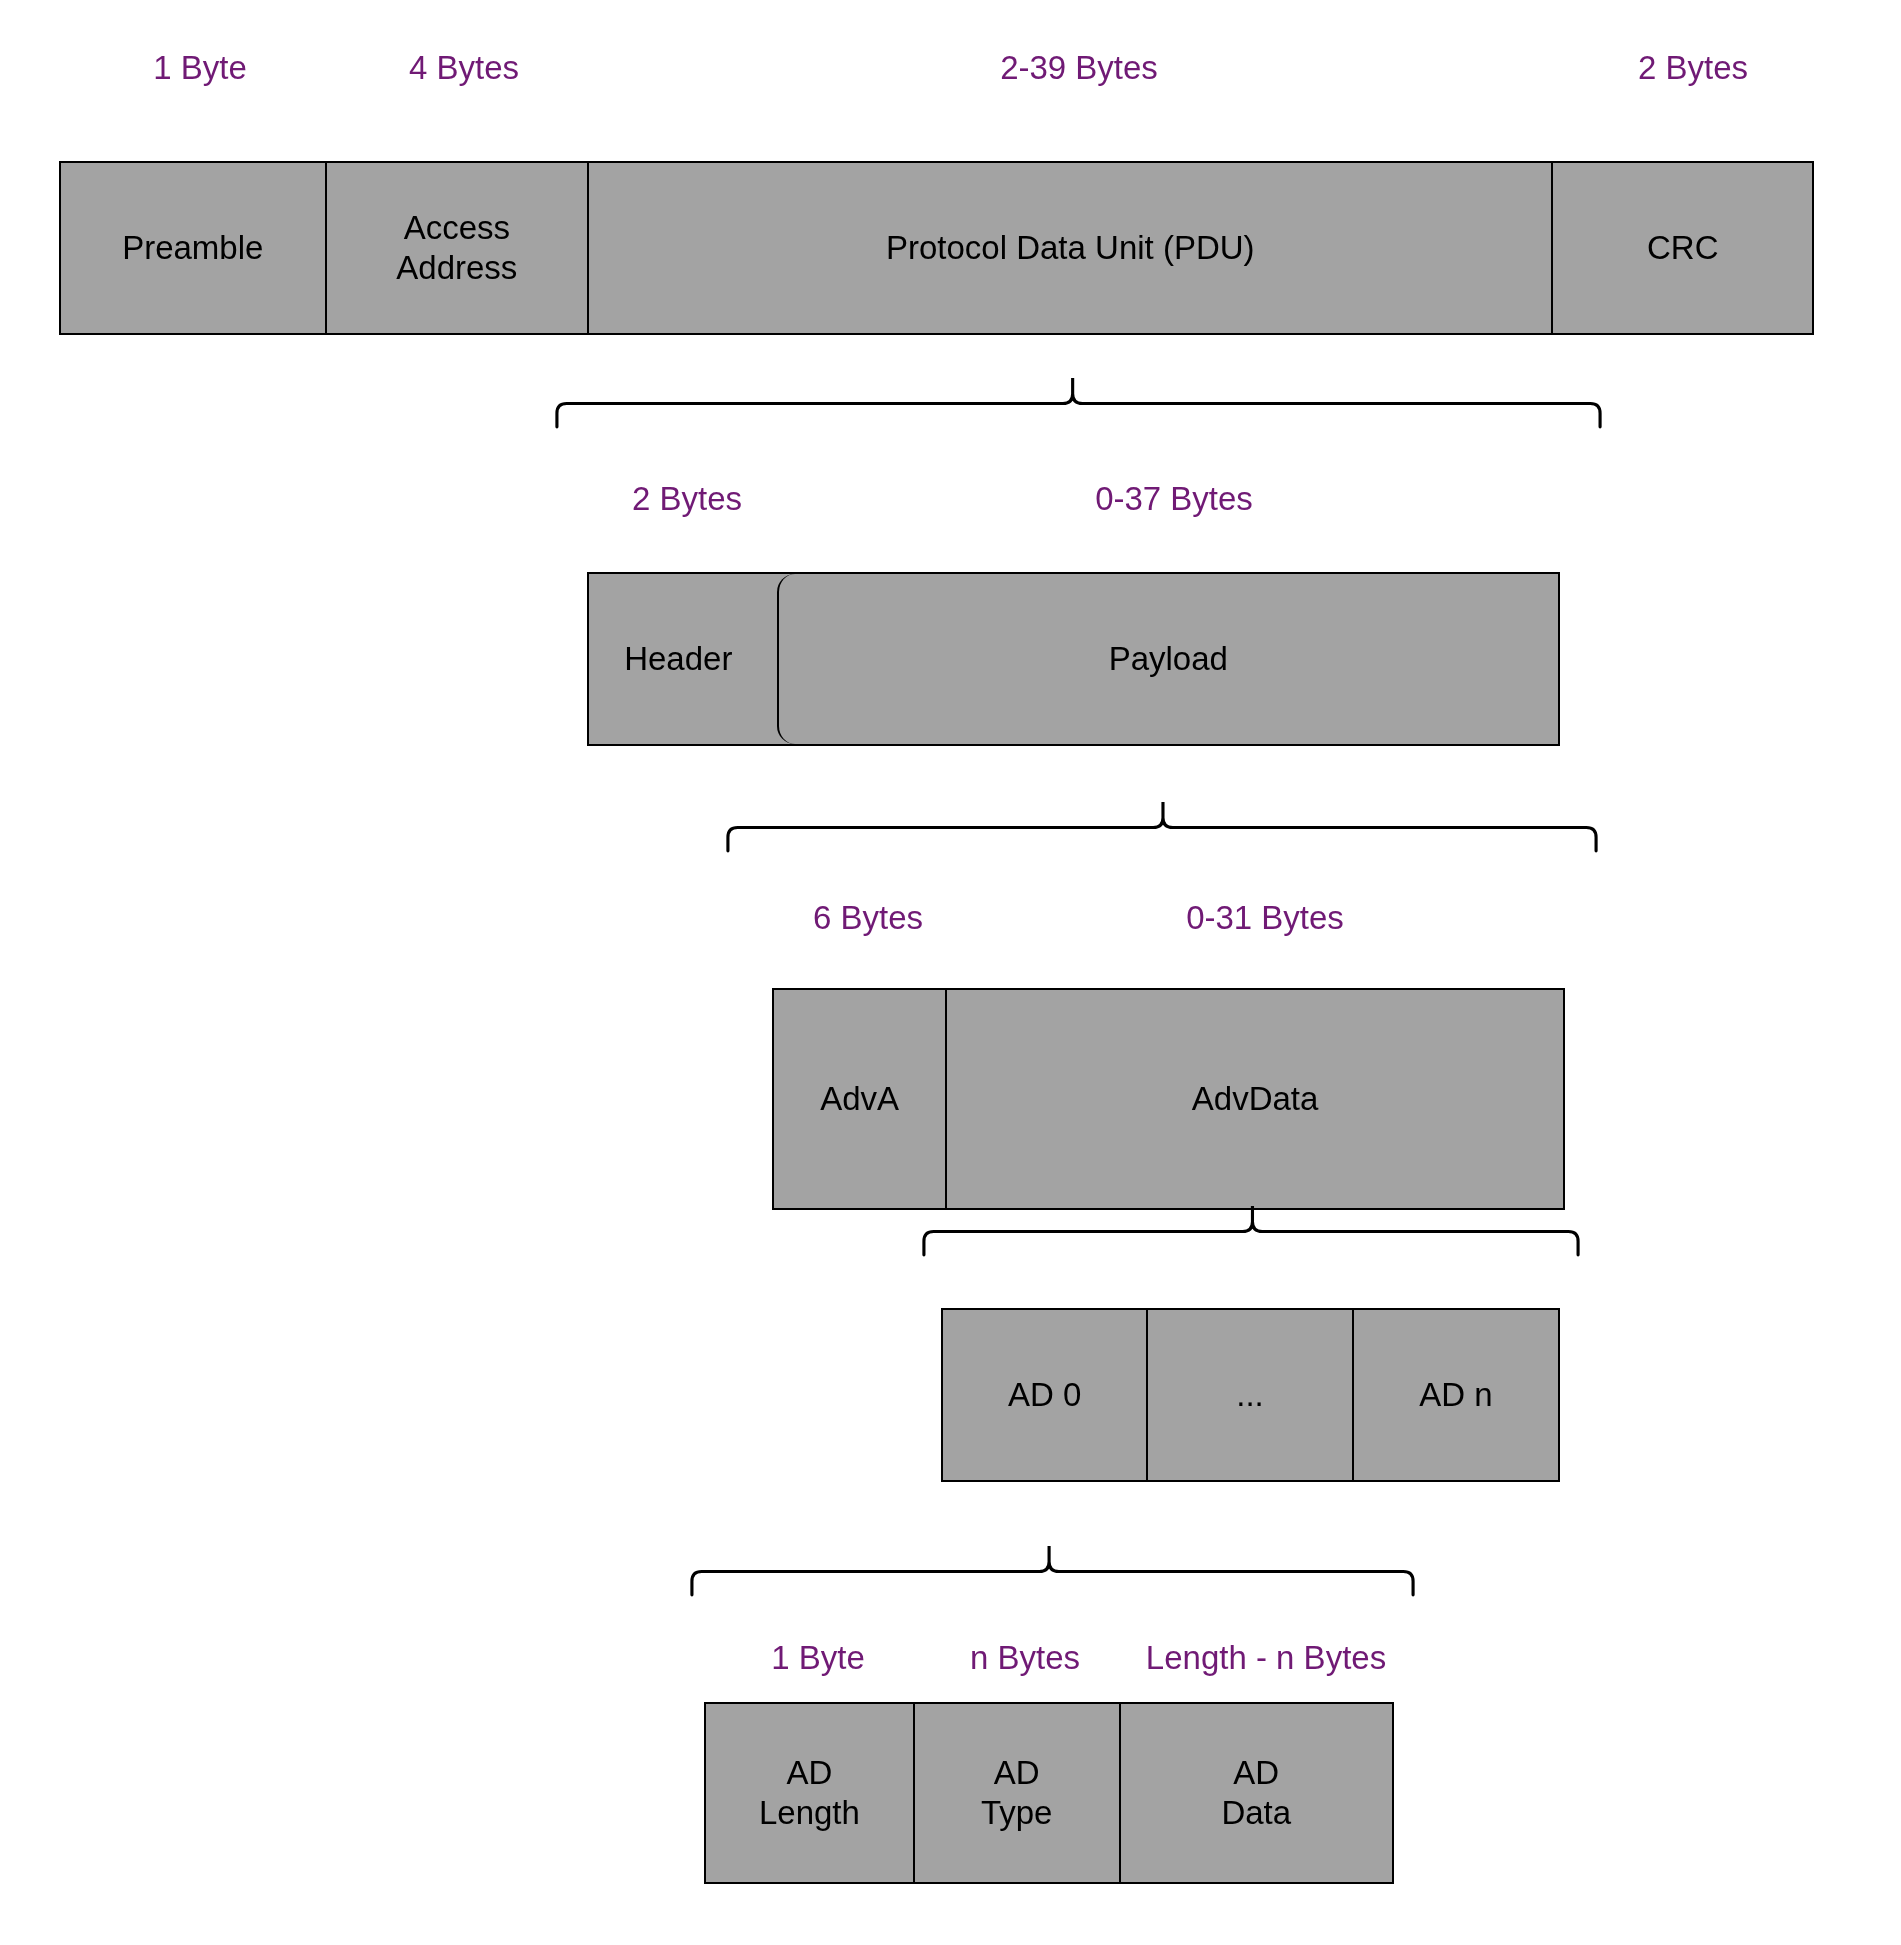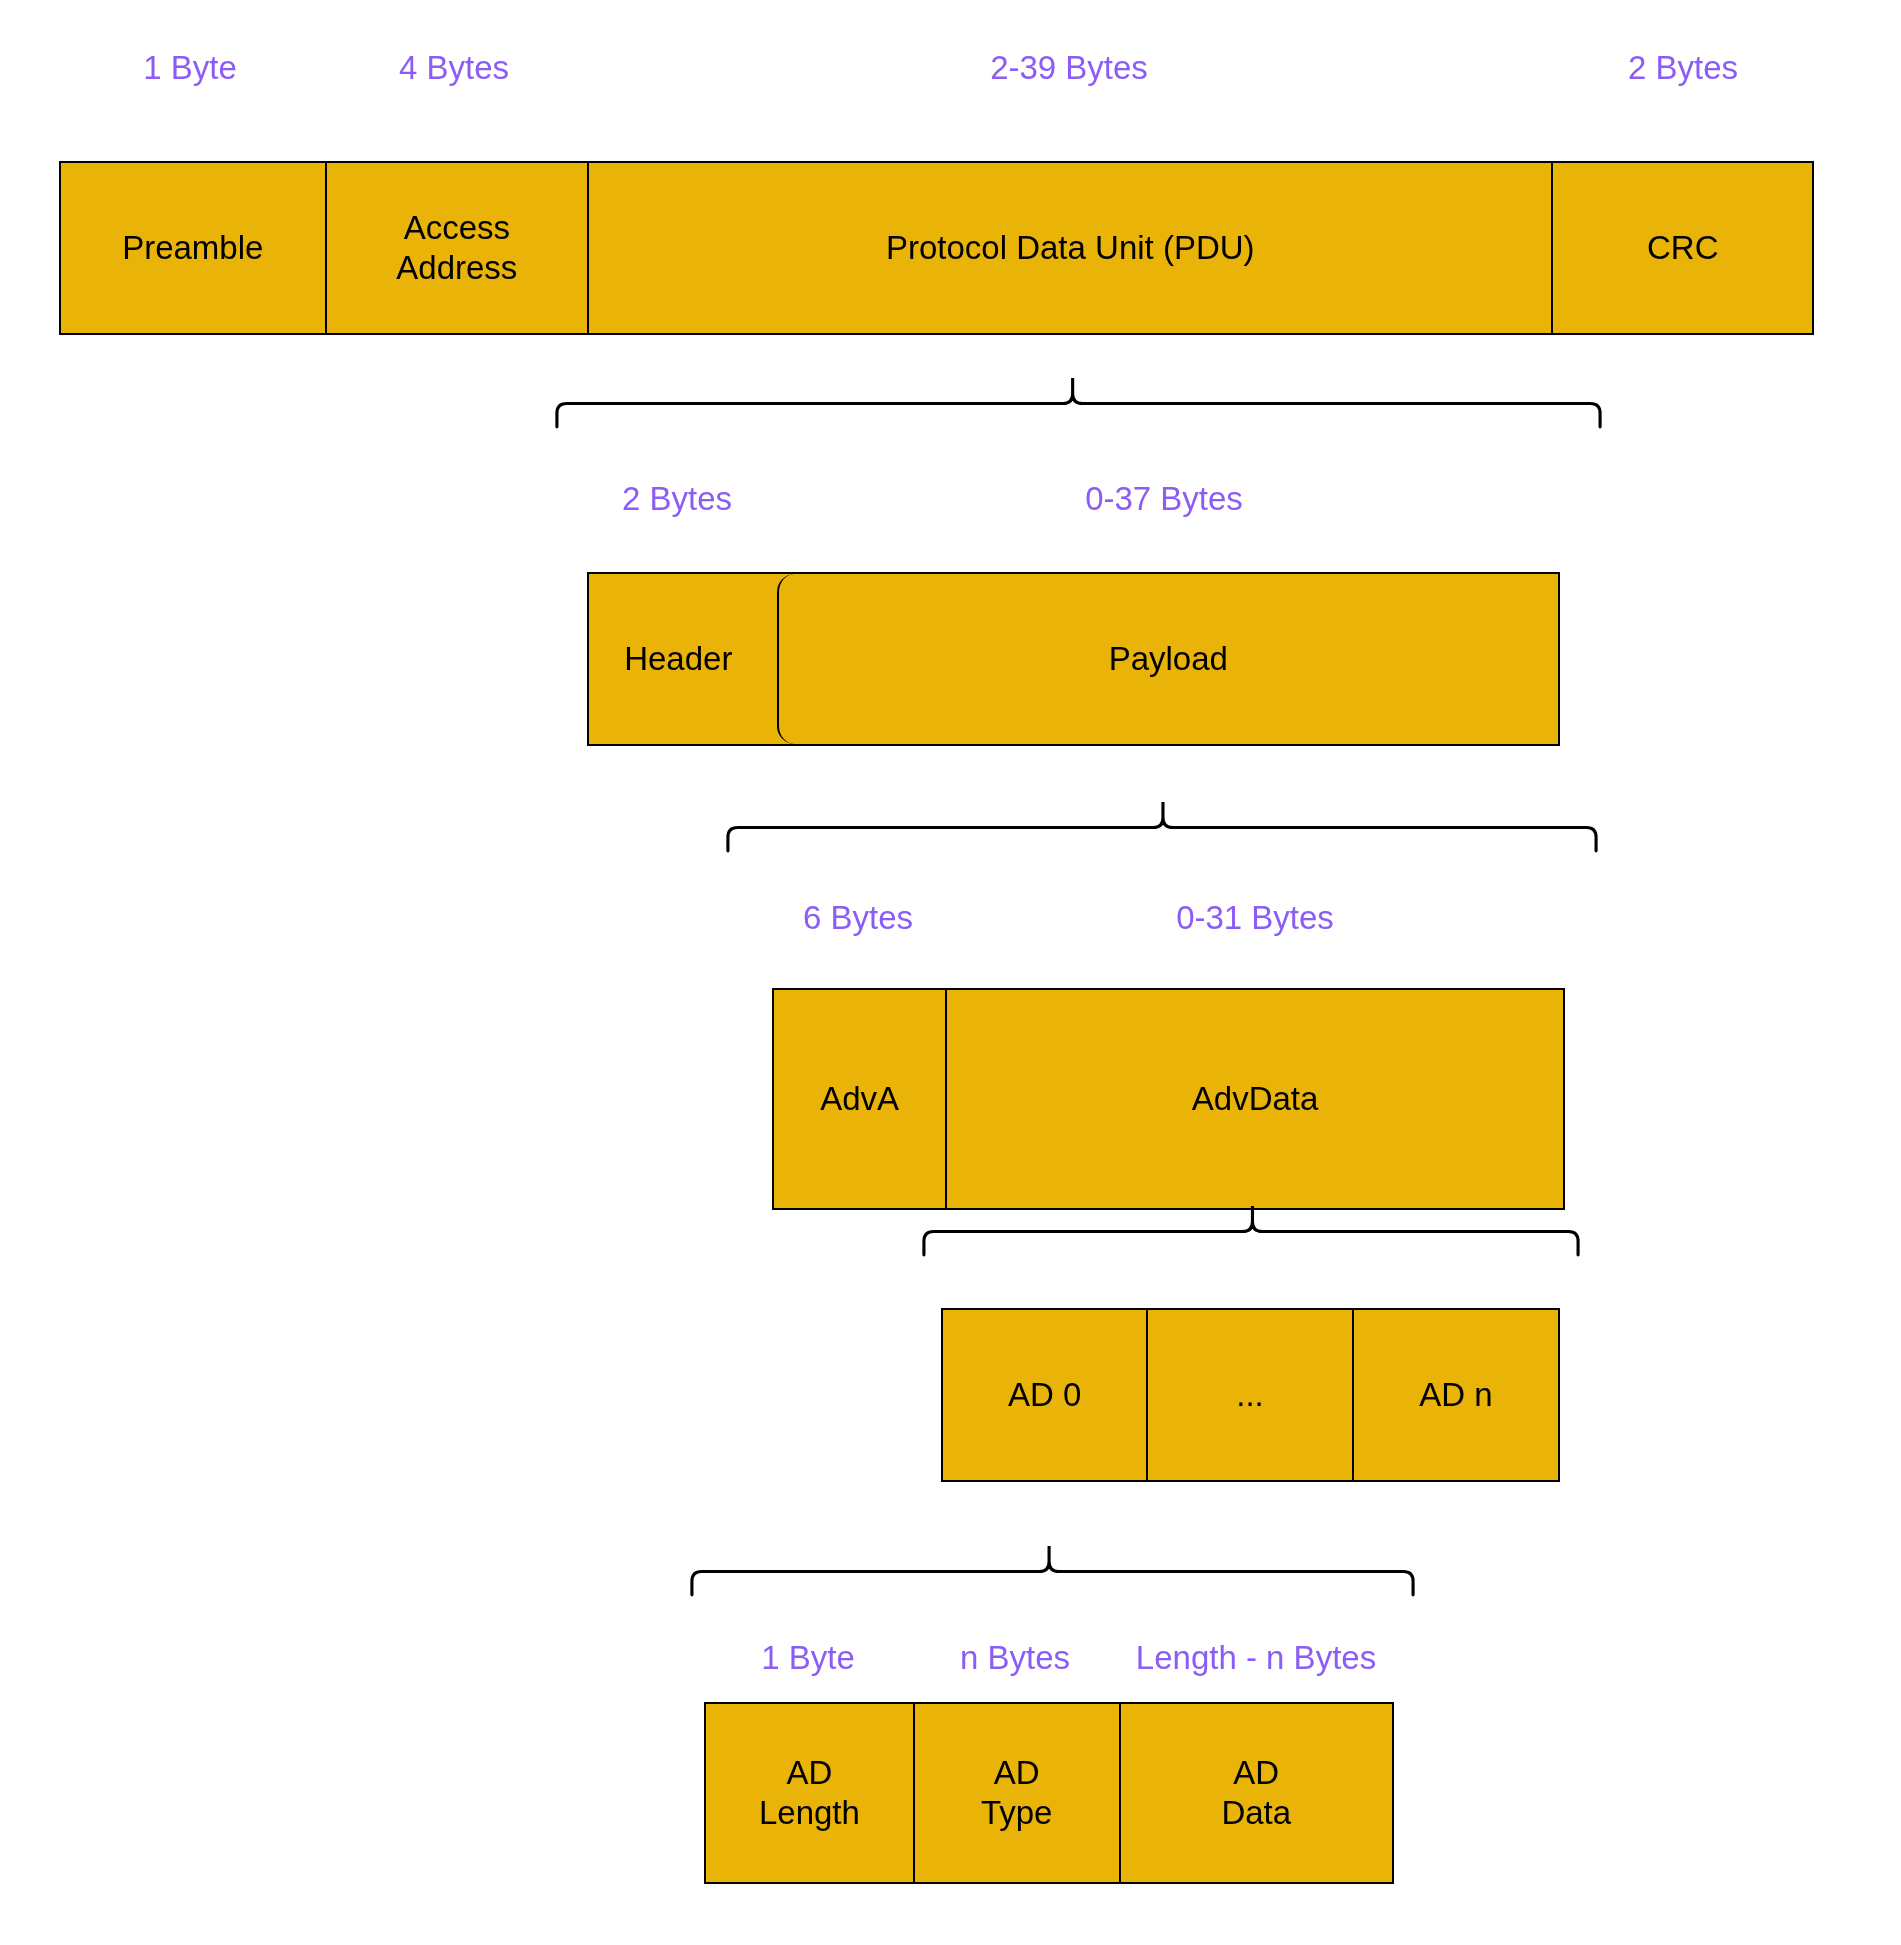--- a/index.html
+++ b/index.html
@@ -18,21 +18,21 @@
     background: #ffffff;
     overflow: hidden;
   }
 
   
   .row {
     position: absolute;
     display: flex;
     border: 2.9px solid #000000;
     box-sizing: border-box;
-    background: #eab308;
+    background: #a3a3a3;
   }
   .cell {
     display: flex;
     align-items: center;
     justify-content: center;
     text-align: center;
     box-sizing: border-box;
     font-size: 33px;
     line-height: 1.22;
     color: #000000;
@@ -42,21 +42,22 @@
   .cell + .cell { border-left: 2.9px solid #000000; }
 
   
   .size-label {
     position: absolute;
     font-size: 33px;
     line-height: 1;
     text-align: center;
     white-space: nowrap;
     transform: translateX(-50%);
-    color: #8b5cf6;
+    color: #701a75;
+    margin-left: 10px;
   }
 
   
   .brace { position: absolute; }
   .brace svg { display: block; overflow: visible; }
 </style>
 </head>
 <body>
 
 <div id="canvas">

